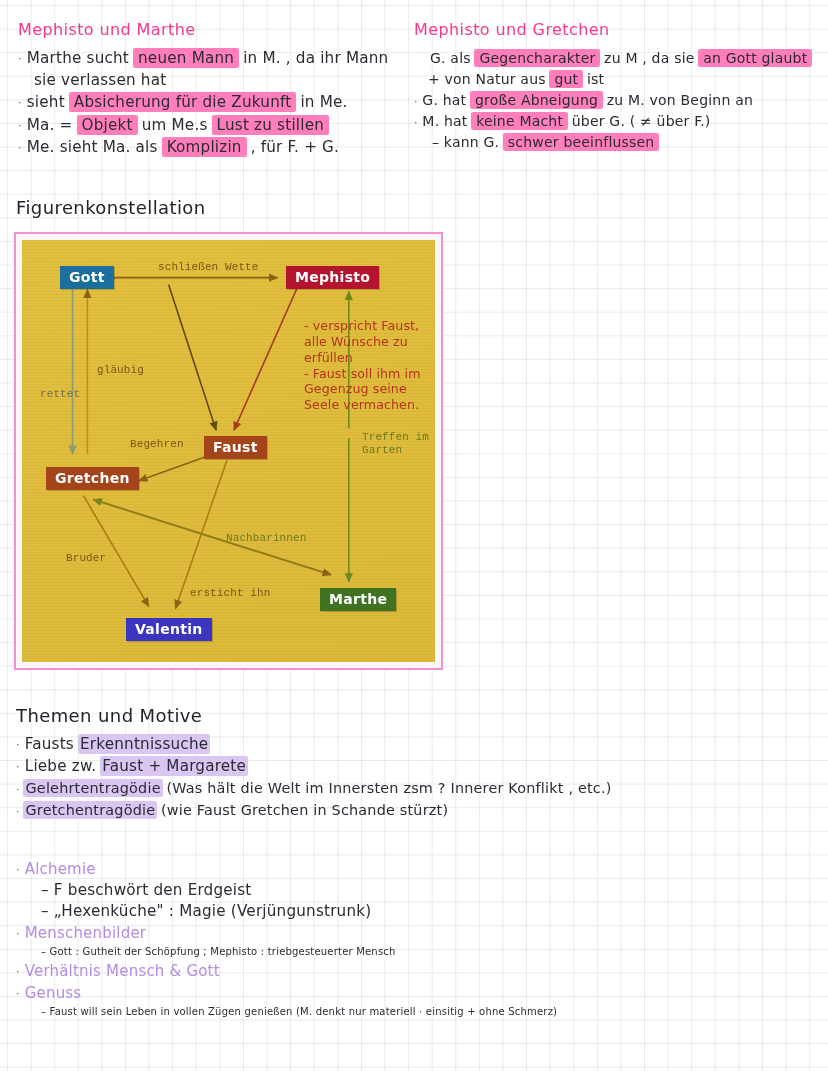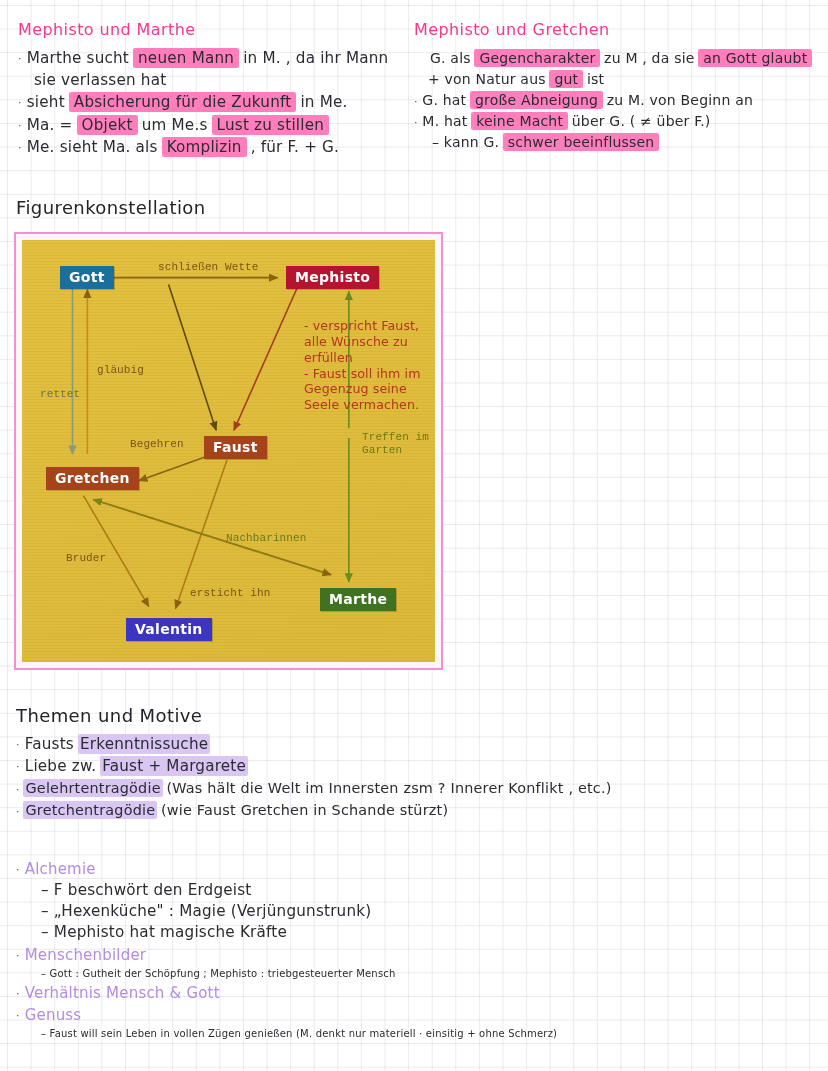--- a/index.html
+++ b/index.html
@@ -302,23 +302,20 @@
     <div class="hand line tx-purple" style="font-size:15px;">
       <span class="bullet">·</span>
       <span>Alchemie</span>
     </div>
     <div class="hand line" style="margin-top:6px; padding-left:25px;">
       <span>– </span><span>F beschwört den Erdgeist</span>
     </div>
     <div class="hand line" style="margin-top:6px; padding-left:25px;">
       <span>– </span><span>„Hexenküche" : Magie (Verjüngunstrunk)</span>
     </div>
-    <div class="hand line" style="margin-top:6px; padding-left:25px;">
-      <span>– </span><span>Mephisto hat magische Kräfte</span>
-    </div>
 
     <div class="hand line tx-purple" style="margin-top:7px; font-size:15px;">
       <span class="bullet">·</span>
       <span>Menschenbilder</span>
     </div>
     <div class="hand line tiny" style="margin-top:6px; padding-left:25px;">
       <span>– </span><span>Gott : Gutheit der Schöpfung ; Mephisto : triebgesteuerter Mensch</span>
     </div>
 
     <div class="hand line tx-purple" style="margin-top:7px; font-size:15px;">

